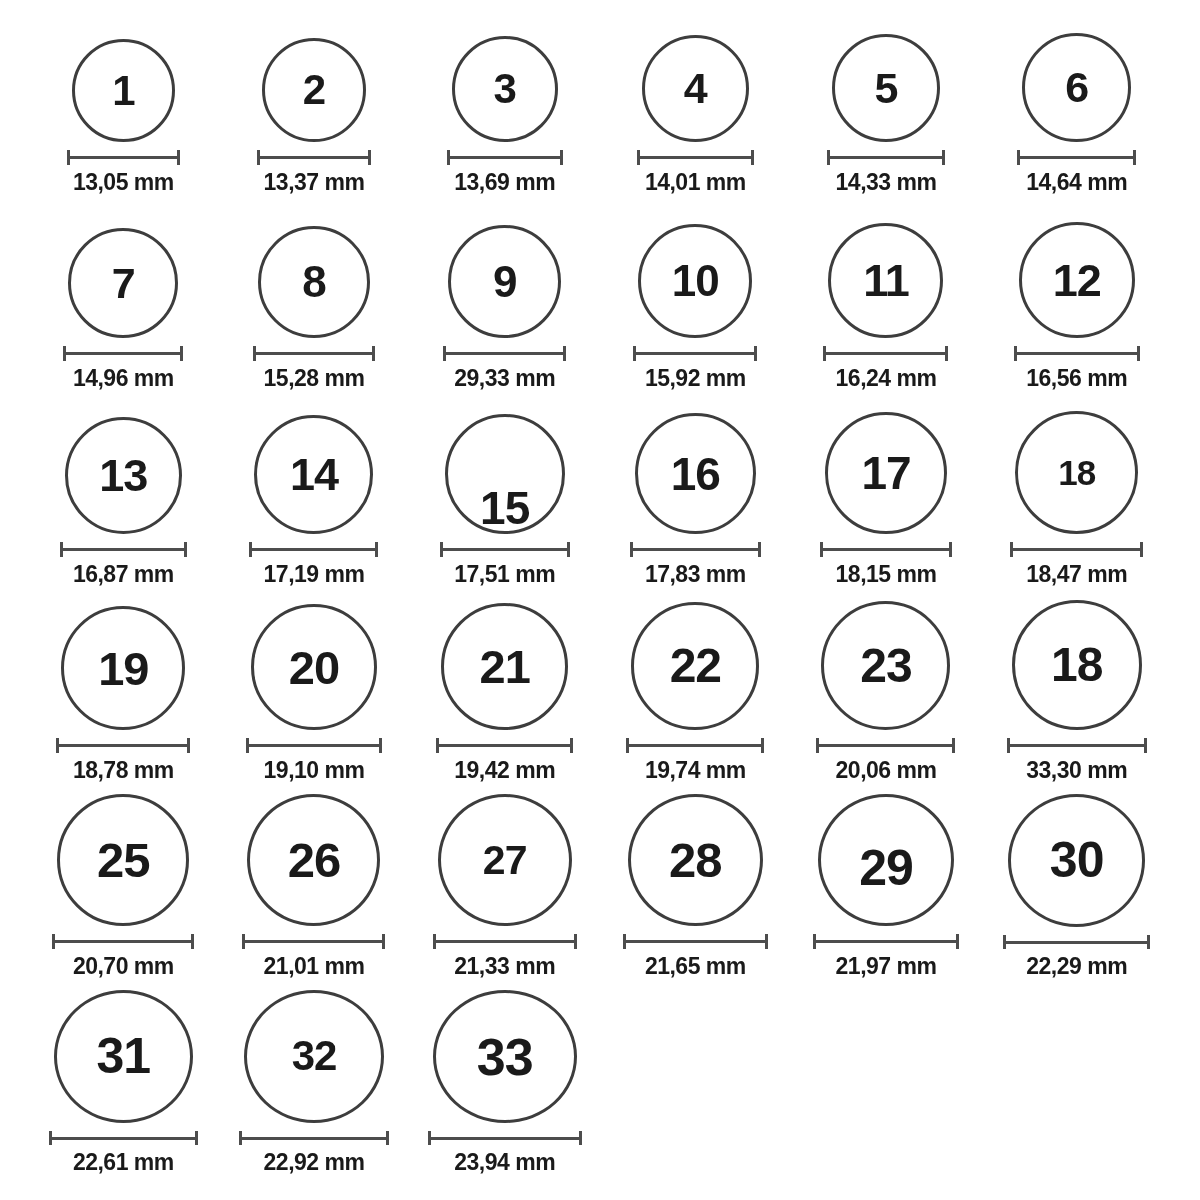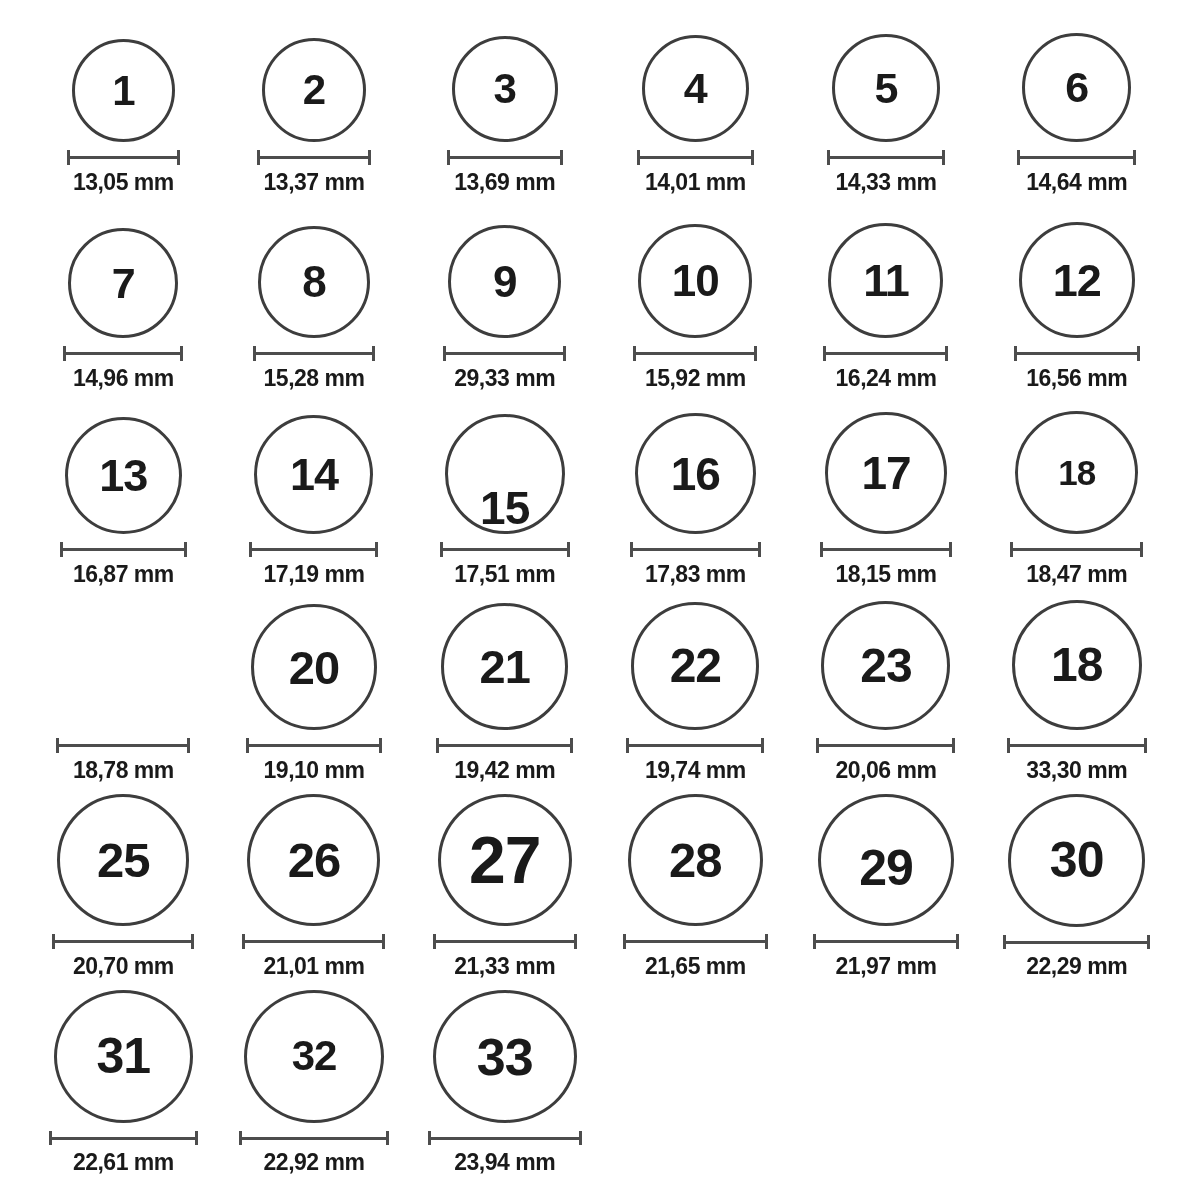--- a/index.html
+++ b/index.html
@@ -246,20 +246,23 @@
     <div class="circle" style="width: 123px; height: 123px;">
       <span class="num" style="font-size: 35px;">18</span>
     </div>
     <div class="measure" style="width: 133px;">
       <div class="bar"></div>
     </div>
     <div class="mm-label">18,47 mm</div>
   </div>
 
   <div class="cell">
+    <div class="circle" style="width: 124px; height: 124px;">
+      <span class="num" style="font-size: 47px;">19</span>
+    </div>
     <div class="measure" style="width: 134px;">
       <div class="bar"></div>
     </div>
     <div class="mm-label">18,78 mm</div>
   </div>
 
   <div class="cell">
     <div class="circle" style="width: 126px; height: 126px;">
       <span class="num" style="font-size: 47px;">20</span>
     </div>
@@ -324,21 +327,21 @@
       <span class="num" style="font-size: 49px;">26</span>
     </div>
     <div class="measure" style="width: 143px;">
       <div class="bar"></div>
     </div>
     <div class="mm-label">21,01 mm</div>
   </div>
 
   <div class="cell">
     <div class="circle" style="width: 134px; height: 134px;">
-      <span class="num" style="font-size: 66px;">27</span>
+      <span class="num" style="font-size: 41px;">27</span>
     </div>
     <div class="measure" style="width: 144px;">
       <div class="bar"></div>
     </div>
     <div class="mm-label">21,33 mm</div>
   </div>
 
   <div class="cell">
     <div class="circle" style="width: 135px; height: 135px;">
       <span class="num" style="font-size: 49px;">28</span>

